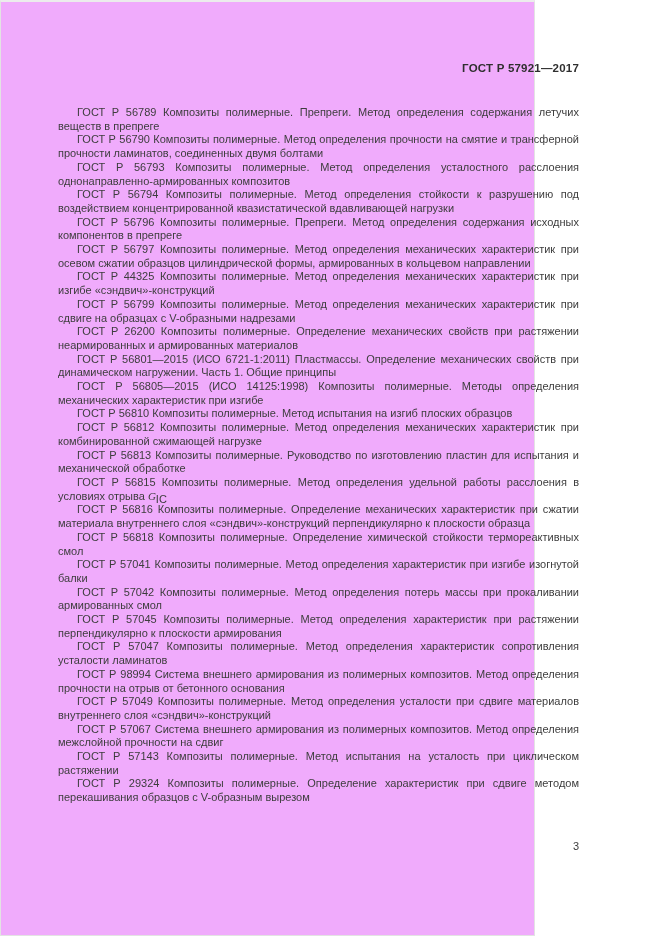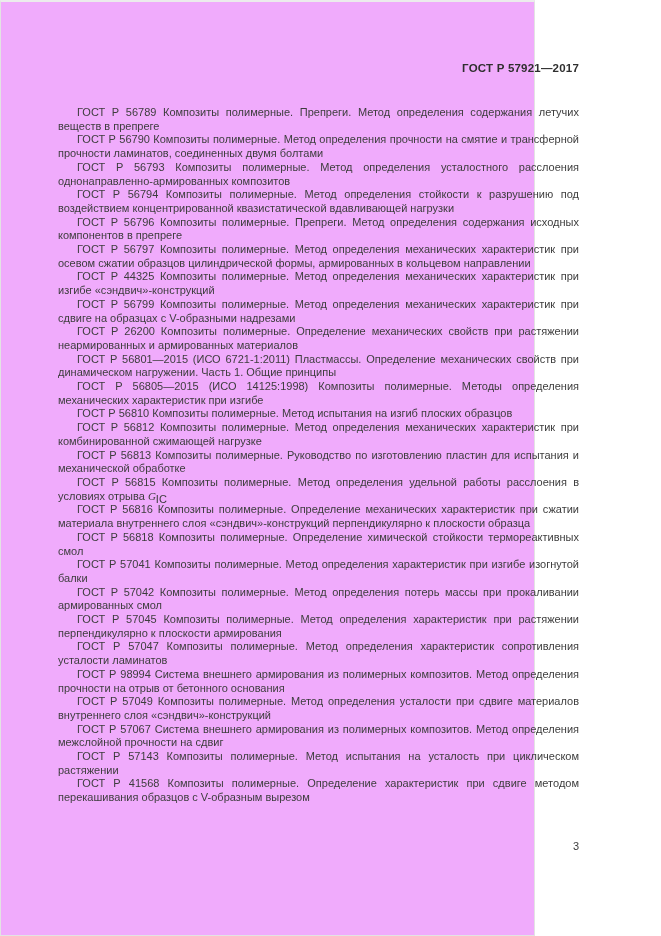--- a/index.html
+++ b/index.html
@@ -81,18 +81,18 @@
       <p class="para">ГОСТ Р 56816 Композиты полимерные. Определение механических характеристик при сжатии материала внутреннего слоя «сэндвич»-конструкций перпендикулярно к плоскости образца</p>
       <p class="para">ГОСТ Р 56818 Композиты полимерные. Определение химической стойкости термореактивных смол</p>
       <p class="para">ГОСТ Р 57041 Композиты полимерные. Метод определения характеристик при изгибе изогнутой балки</p>
       <p class="para">ГОСТ Р 57042 Композиты полимерные. Метод определения потерь массы при прокаливании армированных смол</p>
       <p class="para">ГОСТ Р 57045 Композиты полимерные. Метод определения характеристик при растяжении перпендикулярно к плоскости армирования</p>
       <p class="para">ГОСТ Р 57047 Композиты полимерные. Метод определения характеристик сопротивления усталости ламинатов</p>
       <p class="para">ГОСТ Р 98994 Система внешнего армирования из полимерных композитов. Метод определения прочности на отрыв от бетонного основания</p>
       <p class="para">ГОСТ Р 57049 Композиты полимерные. Метод определения усталости при сдвиге материалов внутреннего слоя «сэндвич»-конструкций</p>
       <p class="para">ГОСТ Р 57067 Система внешнего армирования из полимерных композитов. Метод определения межслойной прочности на сдвиг</p>
       <p class="para">ГОСТ Р 57143 Композиты полимерные. Метод испытания на усталость при циклическом растяжении</p>
-      <p class="para">ГОСТ Р 41568 Композиты полимерные. Определение характеристик при сдвиге методом перекашивания образцов с V-образным вырезом</p>
+      <p class="para">ГОСТ Р 29324 Композиты полимерные. Определение характеристик при сдвиге методом перекашивания образцов с V-образным вырезом</p>
     </div>
   <div class="doc-footer">
     <span>3</span>
   </div>
 </div>
 
 </body></html>

